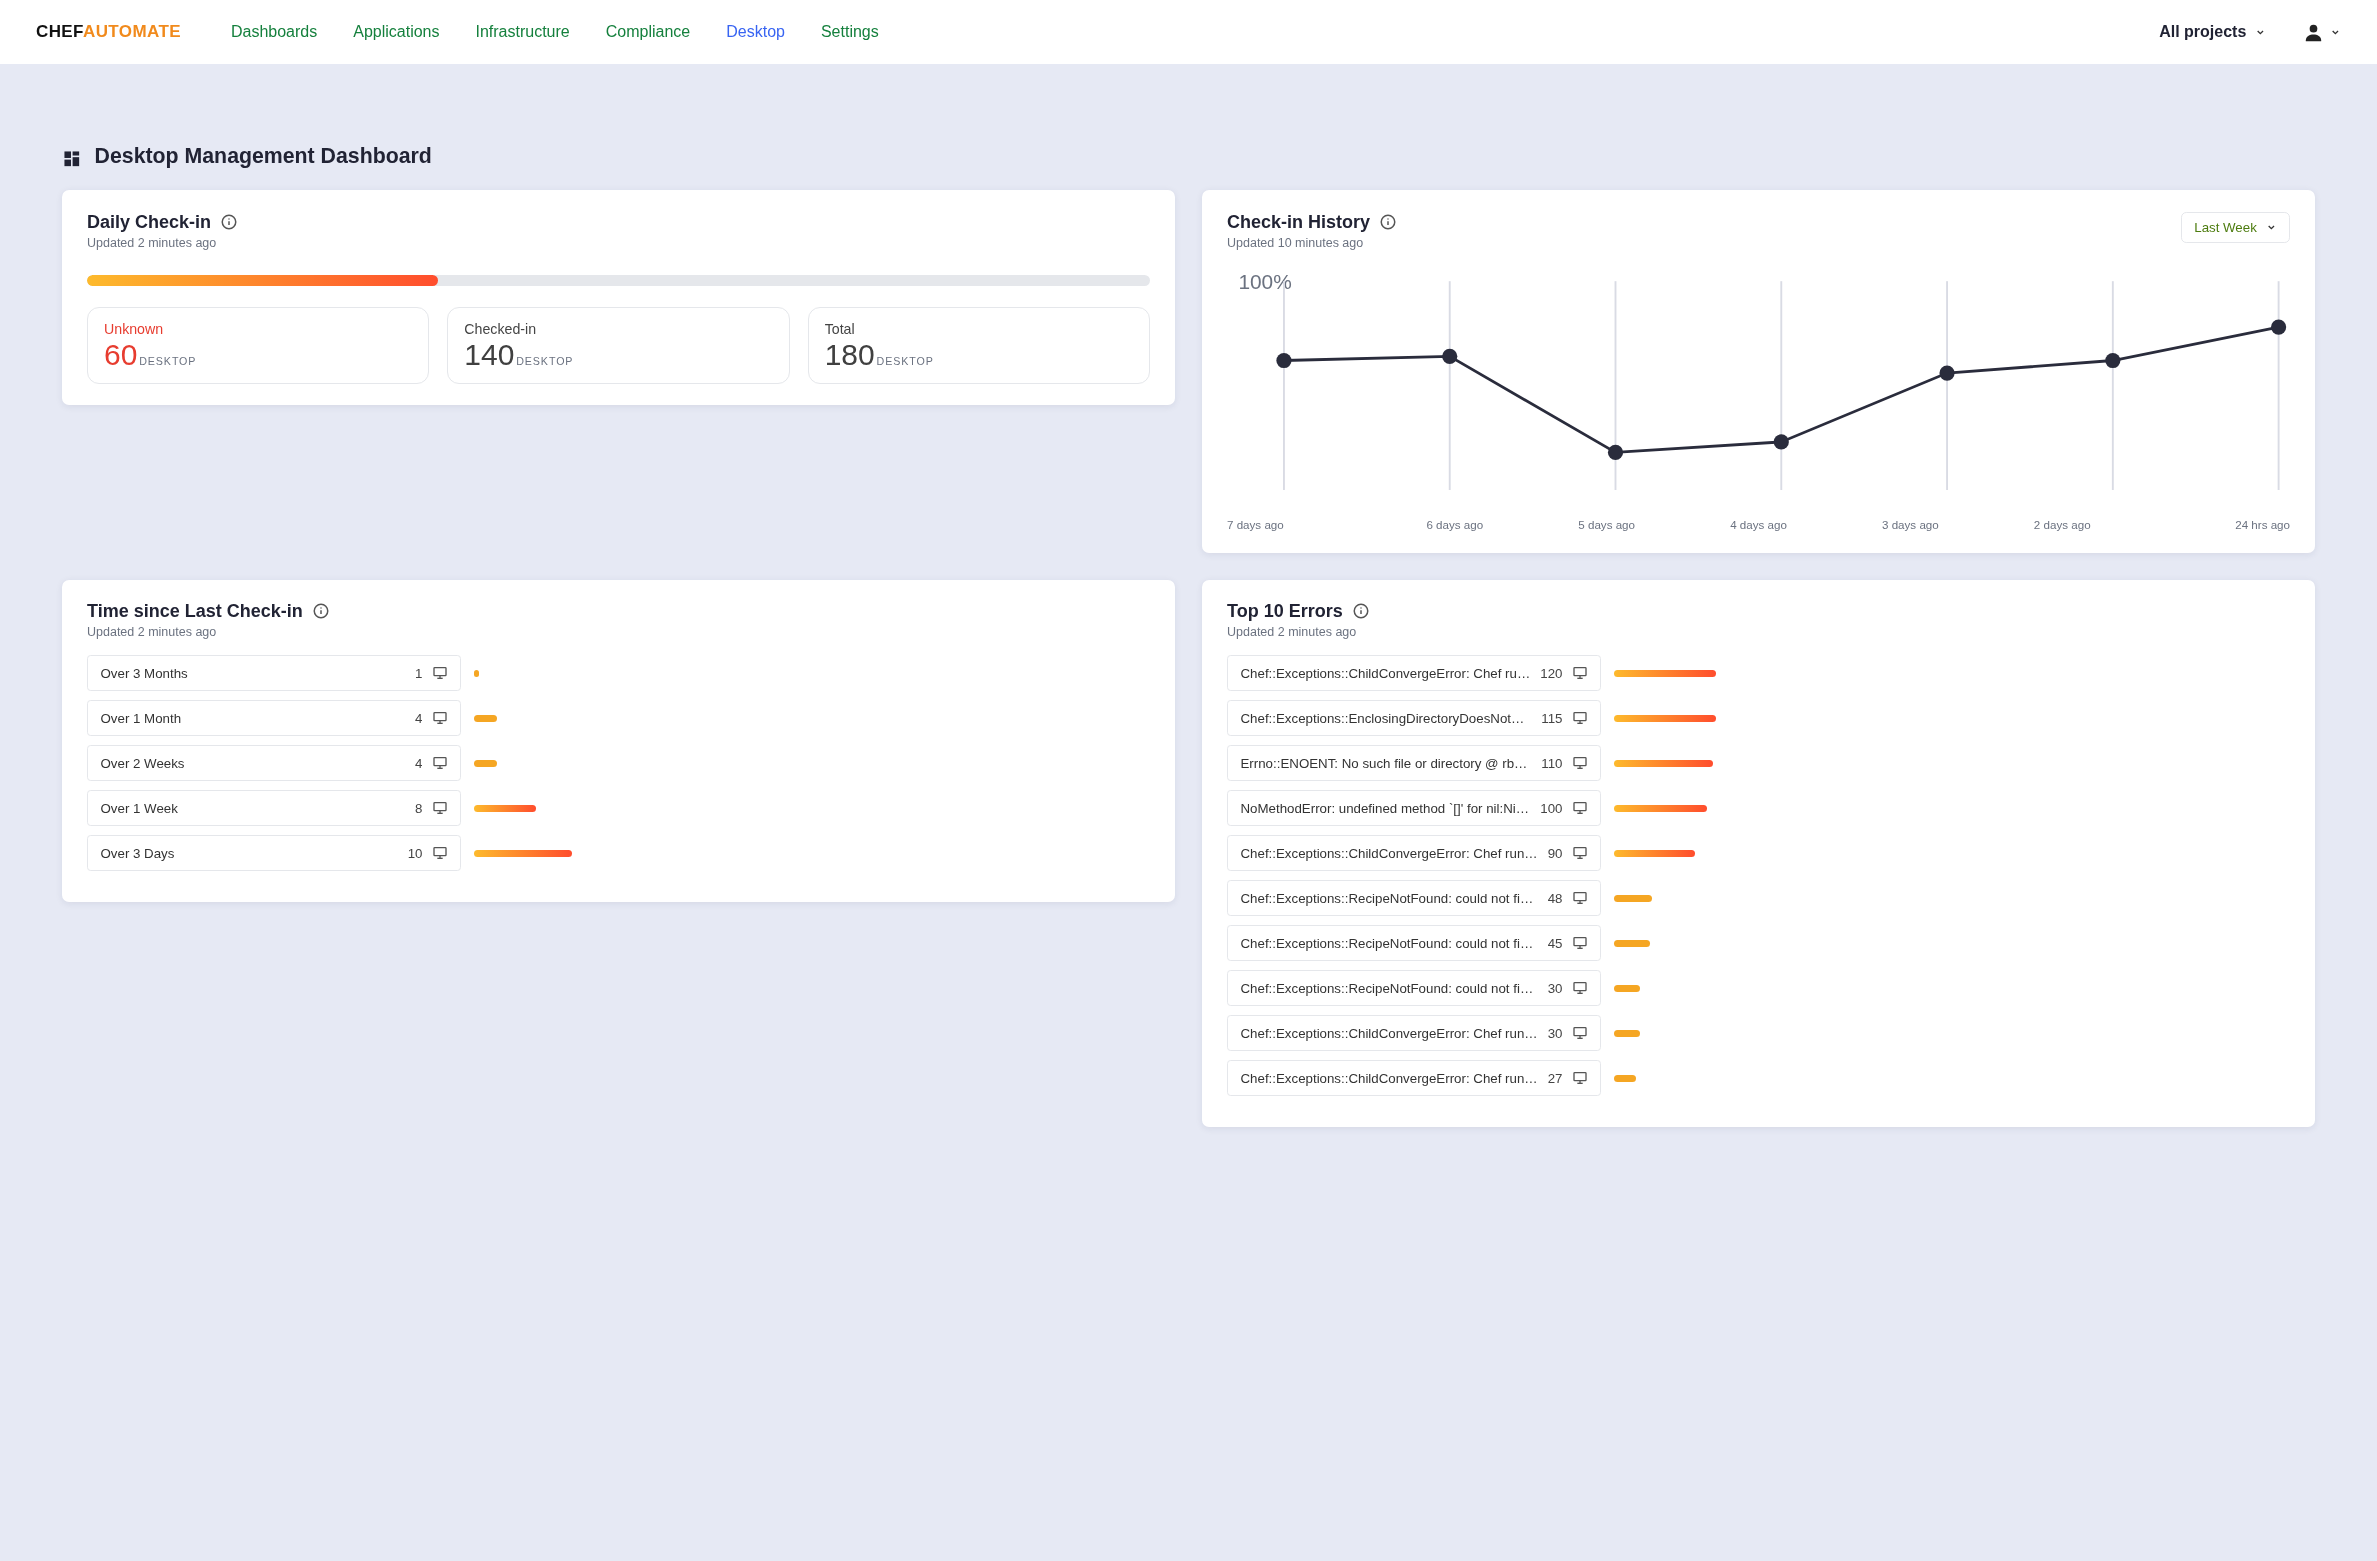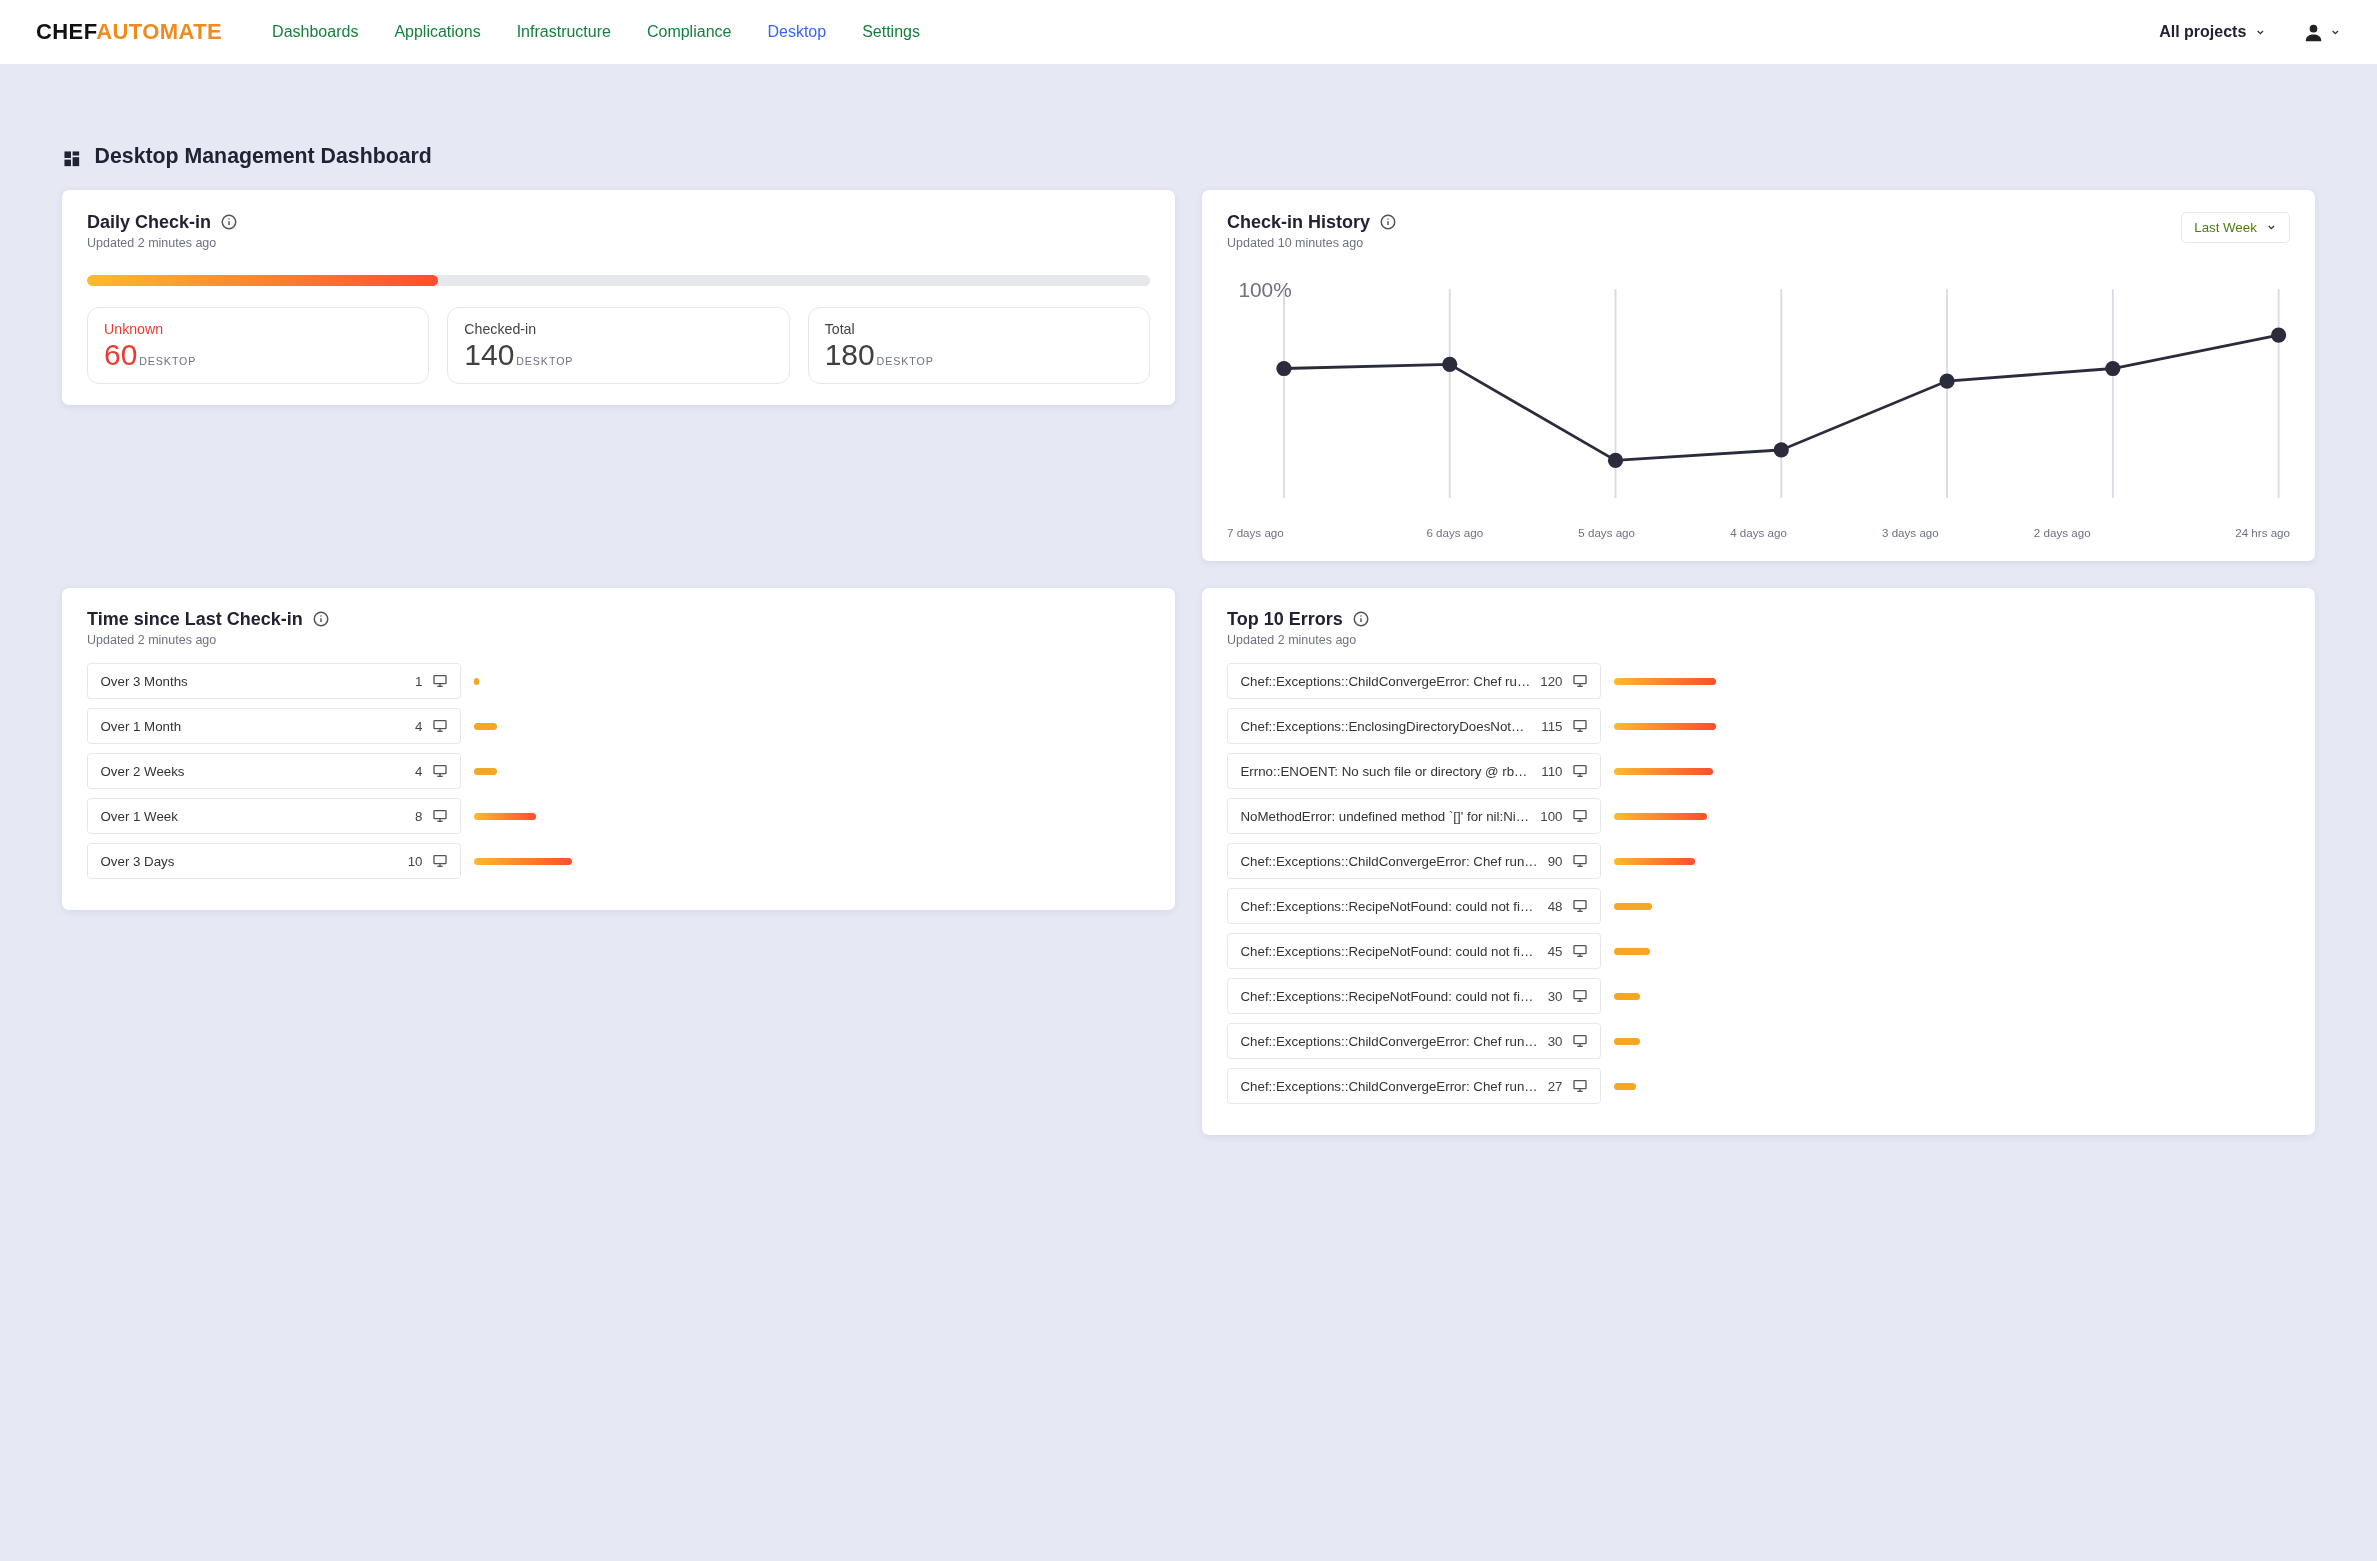--- a/index.html
+++ b/index.html
@@ -1,18 +1,18 @@
 <!DOCTYPE html>
 <html style="font-size:14.2px"><head>
 <meta charset="utf-8">
 <style>
 * { box-sizing: border-box; margin: 0; padding: 0; }
 body { font-family: -apple-system, BlinkMacSystemFont, "Segoe UI", Helvetica, Arial, sans-serif; background: #e6e9f4; color: #212334; }
 .topbar { background: #fff; display: flex; align-items: center; padding: 0 36px; height: 64px; }
-.logo { font-size: 22px; font-weight: 900; letter-spacing: 0.4px; margin-right: 50px; }
+.logo { font-size: 17px; font-weight: 900; letter-spacing: 0.4px; margin-right: 50px; }
 .logo .chef { color: #111; }
 .logo .automate { color: #f18a1c; }
 .nav { display: flex; gap: 36px; font-size: 16px; color: #333; }
 .nav .nav-item { cursor: pointer; color: #15803d; font-weight: 500; }
 .nav .nav-item.active { color: #3864f2; }
 .spacer { flex: 1; }
 .projects { display: flex; align-items: center; gap: 9px; font-size: 16px; font-weight: 600; cursor: pointer; margin-right: 36px; }
 .user { display: flex; align-items: center; gap: 5.3px; cursor: pointer; }
 .chev { width: 10.7px; height: 10.7px; }
 
@@ -36,21 +36,21 @@
 .stat-label { font-size: 14.2px; color: #444; margin-bottom: 1.8px; }
 .stat-label.unknown { color: #e73c2f; }
 .stat-num-row { display: flex; align-items: baseline; gap: 1.8px; }
 .stat-num { font-size: 30px; font-weight: 500; color: #404040; }
 .stat-num.unknown { color: #e73c2f; }
 .stat-unit { font-size: 10.7px; letter-spacing: 0.9px; color: #6b7280; }
 
 .history-head { display: flex; align-items: flex-start; }
 .history-head .left { flex: 1; }
 .range-btn { border: 0.9px solid #e5e7eb; border-radius: 5.3px; padding: 7.1px 12.5px; font-size: 13.3px; color: #4d7c0f; display: flex; align-items: center; gap: 9px; cursor: pointer; background:#fff; }
-.chart-wrap { margin-top: 24px; }
+.chart-wrap { margin-top: 16px; }
 .chart-labels { display: flex; font-size: 11.6px; color: #6b7280; margin-top: 5.3px; }
 .chart-labels span { flex: 1; text-align: center; }
 .chart-labels span:first-child { text-align: left; }
 .chart-labels span:last-child { text-align: right; }
 
 .list-row { display: flex; align-items: center; gap: 12.5px; margin-bottom: 9px; }
 .list-box { flex: 0 0 auto; border: 0.9px solid #e5e7eb; border-radius: 3.6px; padding: 9px 12.5px; display: flex; align-items: center; gap: 9px; font-size: 13.3px; color: #333; cursor: pointer; background:#fff; }
 .left-card .list-box { width: 374px; }
 .left-card .list-box .lbl { flex: 1; }
 .right-card .list-box { width: 374px; }

